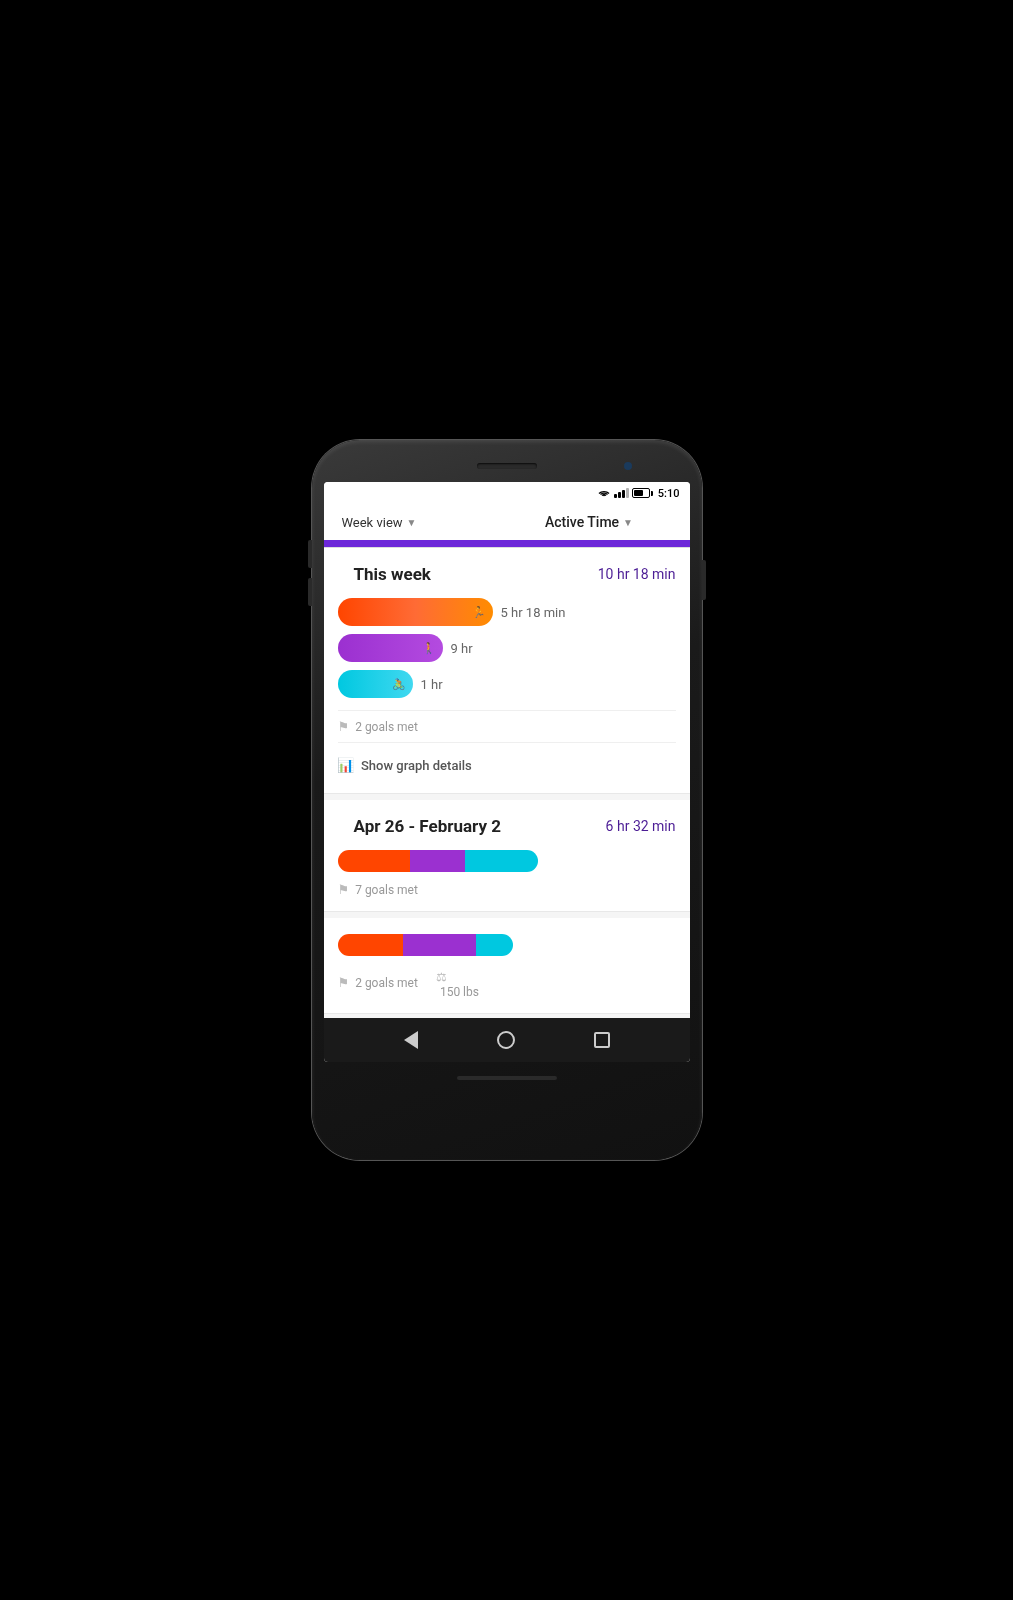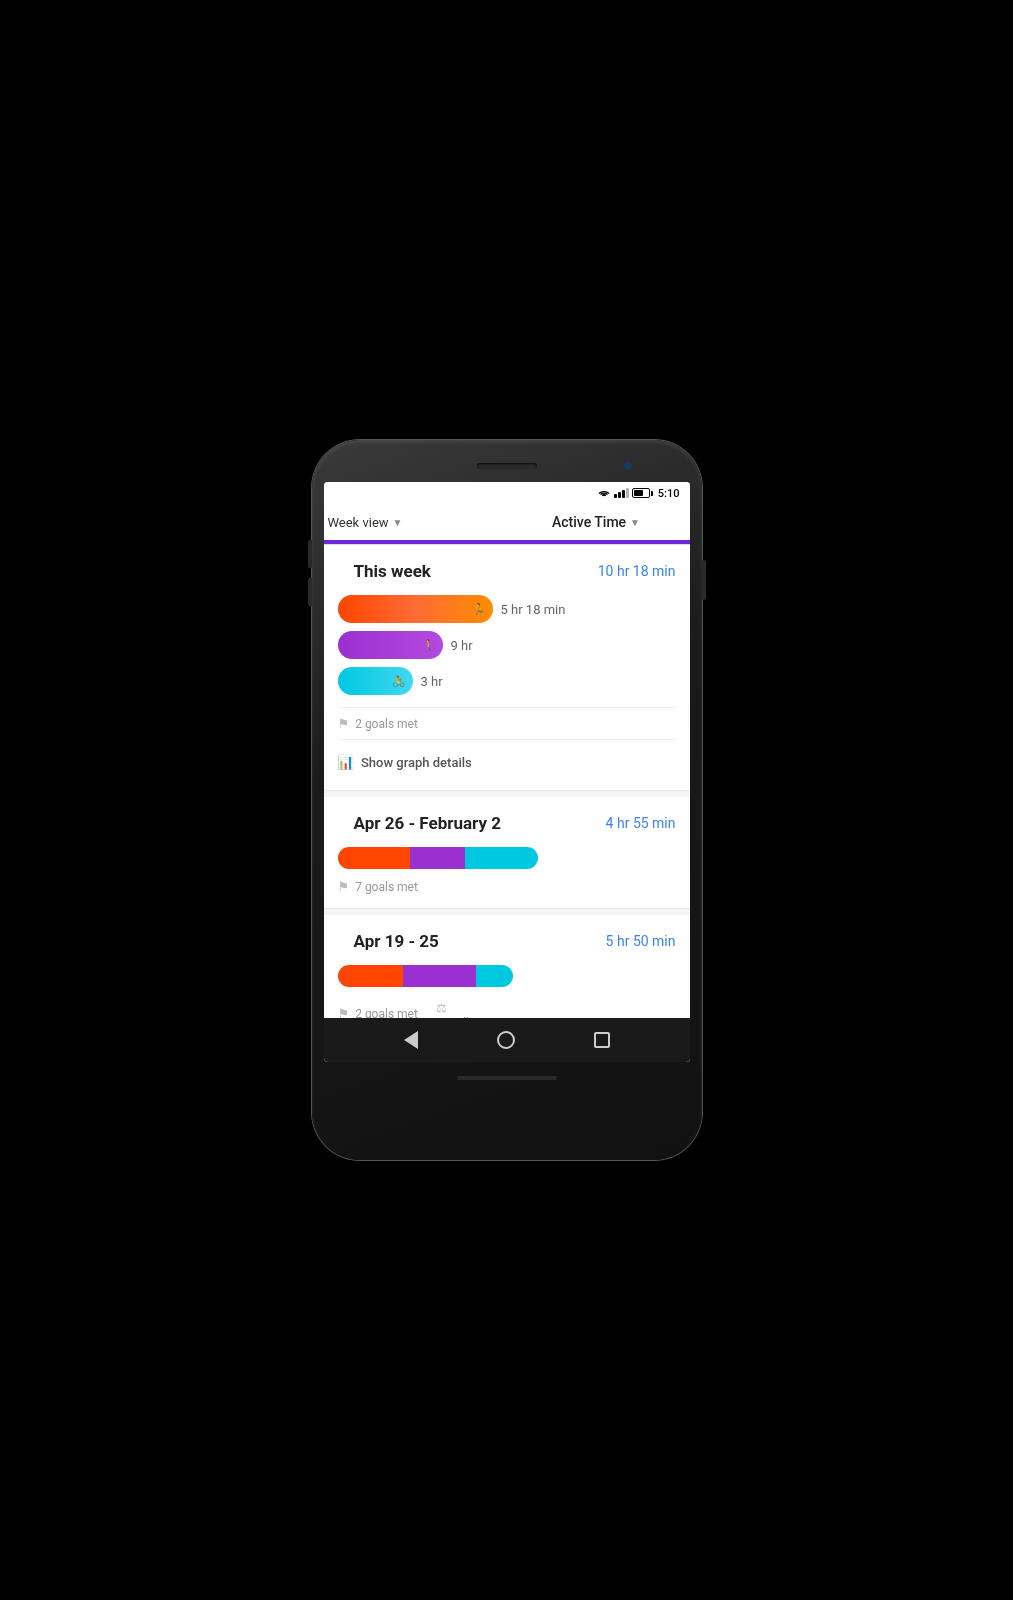--- a/index.html
+++ b/index.html
@@ -130,24 +130,24 @@
       width: 2px;
       height: 5px;
       background: #000;
       border-radius: 0 1px 1px 0;
       margin-left: 1px;
     }
 
     
     .header {
       background: #fff;
-      border-bottom: 4px solid #6d28d9;
-      display: flex;
-      align-items: center;
-      padding: 10px 4px;
+      border-bottom: 7px solid #6d28d9;
+      display: flex;
+      align-items: center;
+      padding: 10px 18px;
       gap: 0;
     }
 
     .header-left {
       display: flex;
       align-items: center;
       gap: 4px;
       flex: 1;
     }
 
@@ -198,21 +198,21 @@
 
     .week-title {
       font-size: 17px;
       font-weight: 700;
       color: #222;
       margin-left: 16px;
     }
 
     .week-total {
       font-size: 14px;
-      color: #3b82f6;
+      color: #4c1d95;
     }
 
     
     .activity-bars {
       margin-bottom: 12px;
     }
 
     .activity-row {
       display: flex;
       align-items: center;
@@ -507,21 +507,21 @@
             </div>
             <span class="bar-label">9 hr</span>
           </div>
 
           <div class="activity-row">
             <div class="bar-container">
               <div class="bar bar-cycle">
                 <span class="bar-icon">🚴</span>
               </div>
             </div>
-            <span class="bar-label">3 hr</span>
+            <span class="bar-label">1 hr</span>
           </div>
         </div>
 
         <div class="divider"></div>
 
         <div class="meta-row">
           <span class="flag-icon">⚑</span>
           <span class="meta-item">2 goals met</span>
         </div>
 
@@ -529,42 +529,38 @@
 
         <div class="action-row">
           <span class="bar-chart-icon">📊</span>
           <span>Show graph details</span>
         </div>
       </div>
 
       <div class="week-section">
         <div class="week-header">
           <span class="week-title">Apr 26 - February 2</span>
-          <span class="week-total">4 hr 55 min</span>
+          <span class="week-total">6 hr 32 min</span>
         </div>
 
         <div style="margin-bottom:10px;">
           <div class="mini-bars">
             <div class="mini-bar-run"></div>
             <div class="mini-bar-walk"></div>
             <div class="mini-bar-cycle"></div>
           </div>
         </div>
 
         <div class="meta-row">
           <span class="flag-icon">⚑</span>
           <span class="meta-item">7 goals met</span>
         </div>
       </div>
 
       <div class="week-section">
-        <div class="week-header">
-          <span class="week-title">Apr 19 - 25</span>
-          <span class="week-total">5 hr 50 min</span>
-        </div>
 
         <div style="margin-bottom:10px;">
           <div class="mini-bars" style="width:175px;">
             <div class="mini-bar-run2"></div>
             <div class="mini-bar-walk2"></div>
             <div class="mini-bar-cycle2"></div>
           </div>
         </div>
 
         <div class="meta-row">

